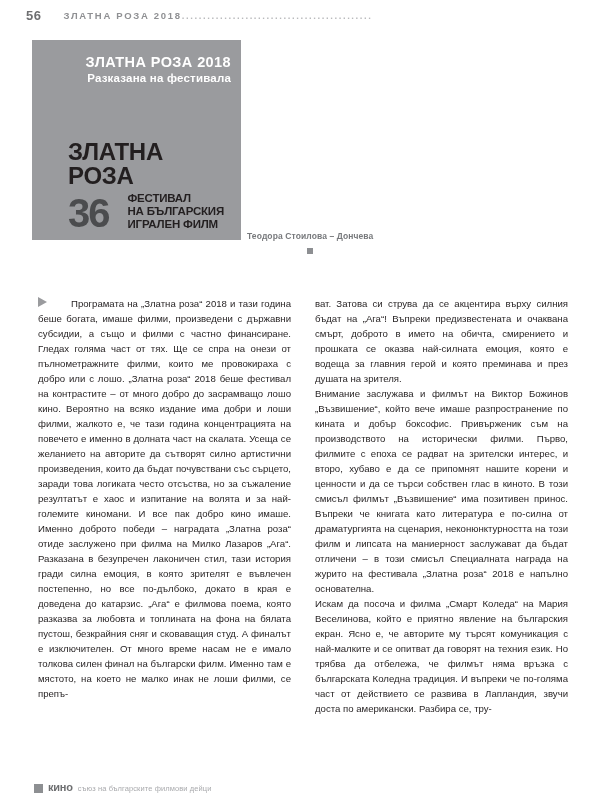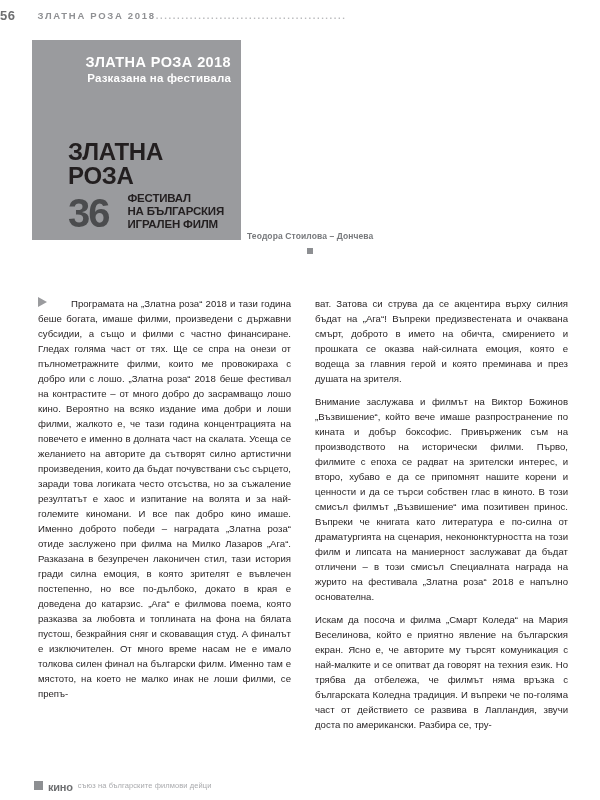--- a/index.html
+++ b/index.html
@@ -18,20 +18,21 @@
 
   
   .running-head {
     position: absolute;
     top: 0;
     left: 0;
     width: 600px;
     height: 30px;
     display: flex;
     align-items: center;
+    padding-left: 26px;
     box-sizing: border-box;
   }
   .folio {
     font-size: 13px;
     font-weight: bold;
     color: #6e6f71;
     letter-spacing: 0.5px;
     margin-right: 22px;
   }
   .running-title {
@@ -149,21 +150,21 @@
   }
   .col {
     width: 253px;
     font-size: 9.6px;
     line-height: 1.565;
     text-align: justify;
     color: #231f20;
     hyphens: manual;
   }
   .col p { margin: 0; }
-  .col p + p { margin-top: 8px; }
+  .col p + p { margin-top: 0px; }
 
   .arrow-marker {
     float: left;
     width: 11px;
     height: 11px;
     margin: 1px 7px 0 0;
     position: relative;
   }
   .arrow-marker::before {
     content: "";
@@ -175,21 +176,21 @@
     border-left: 9px solid #9a9b9e;
   }
   .indent { display: inline-block; width: 15px; }
 
   
   .footer {
     position: absolute;
     left: 34px;
     bottom: 7px;
     display: flex;
-    align-items: flex-start;
+    align-items: flex-end;
     gap: 5px;
   }
   .footer-mark {
     width: 9px;
     height: 9px;
     background: #8d8f92;
     display: inline-block;
   }
   .footer-brand {
     font-size: 11px;

